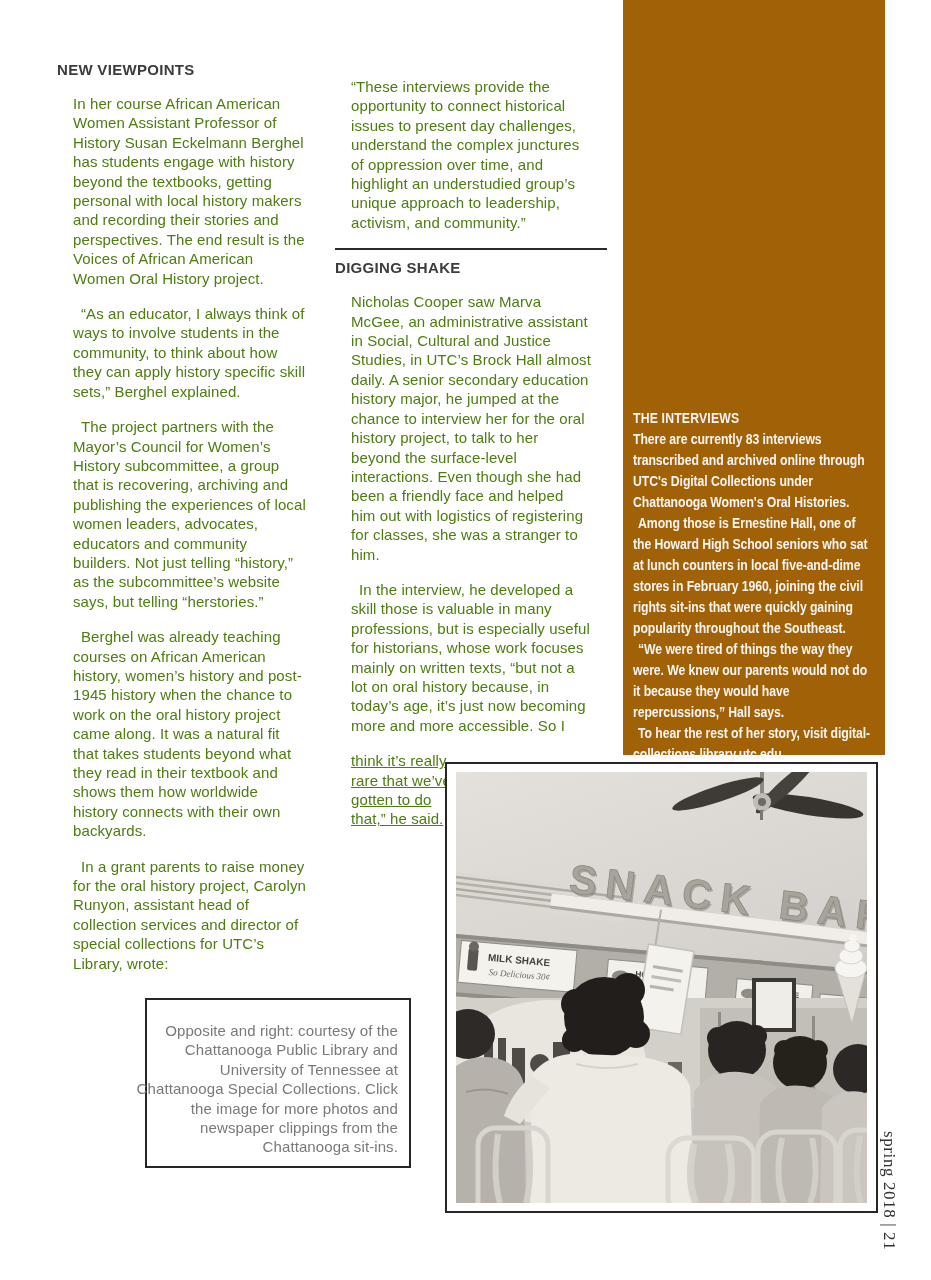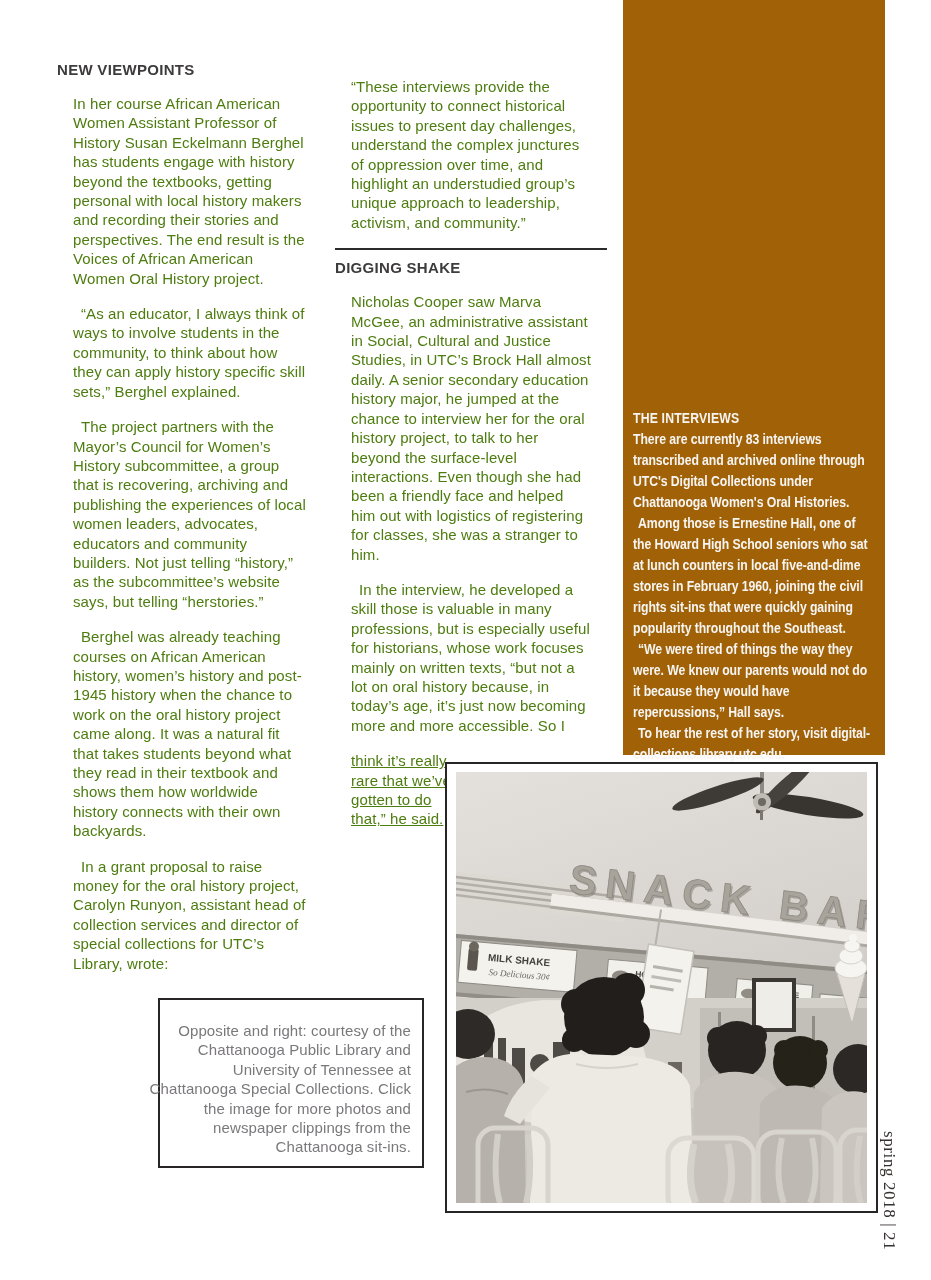--- a/index.html
+++ b/index.html
@@ -28,21 +28,21 @@
     position:absolute;left:10px;top:408px;width:288px;
     transform:scaleX(0.845);transform-origin:left top;
     color:#f7f5f3;font-weight:bold;font-size:14.5px;line-height:21px;letter-spacing:-0.1px;
   }
   .sidebar-content h4{margin:0;font-size:14.5px;line-height:21px;letter-spacing:.2px;}
   .sidebar-content p{margin:0;}
   .sidebar-content p.sindent{text-indent:6px;}
   
   .caption-box{
     position:absolute;left:145px;top:998px;width:266px;height:170px;
-    border:2px solid #272525;box-sizing:border-box;background:#ffffff;margin-left:13px;
+    border:2px solid #272525;box-sizing:border-box;background:#ffffff;
   }
   .caption-text{
     position:absolute;right:11px;top:21px;width:262px;text-align:right;
     color:#7a787b;font-size:15px;line-height:19.4px;letter-spacing:.1px;margin:0;
   }
   
   .photo-box{
     position:absolute;left:445px;top:762px;width:433px;height:451px;
     border:2px solid #272525;box-sizing:border-box;background:#ffffff;cursor:pointer;
   }
@@ -59,21 +59,21 @@
 <body>
 
 <div id="page">
 
   <div class="col col-left">
     <h3 class="section">NEW VIEWPOINTS</h3>
     <p class="body">In her course African American Women Assistant Professor of History Susan Eckelmann Berghel has students engage with history beyond the textbooks, getting personal with local history makers and recording their stories and perspectives. The end result is the Voices of African American Women Oral History project.</p>
     <p class="body indent">“As an educator, I always think of ways to involve students in the community, to think about how they can apply history specific skill sets,” Berghel explained.</p>
     <p class="body indent">The project partners with the Mayor’s Council for Women’s History subcommittee, a group that is recovering, archiving and publishing the experiences of local women leaders, advocates, educators and community builders. Not just telling “history,” as the subcommittee’s website says, but telling “herstories.”</p>
     <p class="body indent">Berghel was already teaching courses on African American history, women’s history and post-1945 history when the chance to work on the oral history project came along. It was a natural fit that takes students beyond what they read in their textbook and shows them how worldwide history connects with their own backyards.</p>
-    <p class="body indent">In a grant proposal to raise money for the oral history project, Carolyn Runyon, assistant head of collection services and director of special collections for UTC’s Library, wrote:</p>
+    <p class="body indent">In a grant parents to raise money for the oral history project, Carolyn Runyon, assistant head of collection services and director of special collections for UTC’s Library, wrote:</p>
   </div>
 
   <div class="col col-mid">
     <p class="body">“These interviews provide the opportunity to connect historical issues to present day challenges, understand the complex junctures of oppression over time, and highlight an understudied group’s unique approach to leadership, activism, and community.”</p>
     <hr class="rule">
     <h3 class="section">DIGGING SHAKE</h3>
     <p class="body">Nicholas Cooper saw Marva McGee, an administrative assistant in Social, Cultural and Justice Studies, in UTC’s Brock Hall almost daily. A senior secondary education history major, he jumped at the chance to interview her for the oral history project, to talk to her beyond the surface-level interactions. Even though she had been a friendly face and helped him out with logistics of registering for classes, she was a stranger to him.</p>
     <p class="body indent">In the interview, he developed a skill those is valuable in many professions, but is especially useful for historians, whose work focuses mainly on written texts, “but not a lot on oral history because, in today’s age, it’s just now becoming more and more accessible. So I</p>
     <p class="body narrow">think it’s really rare that we’ve gotten to do that,” he said.</p>
   </div>

